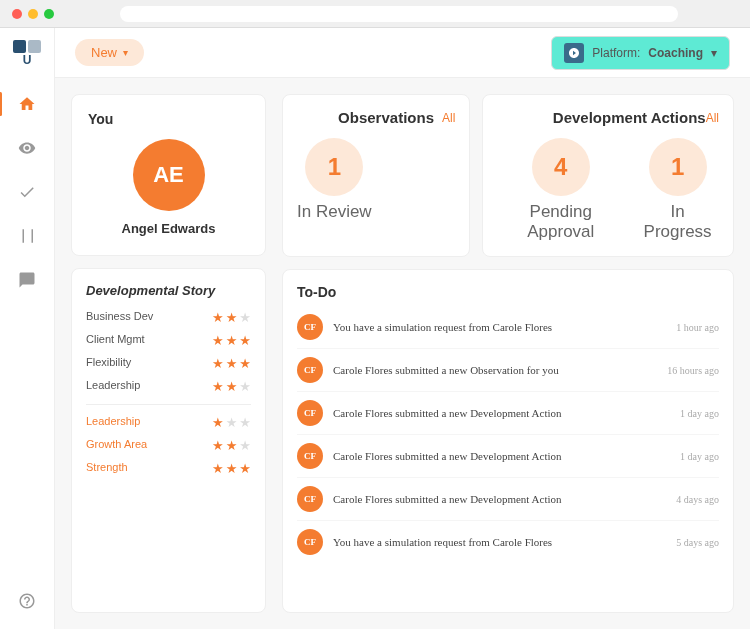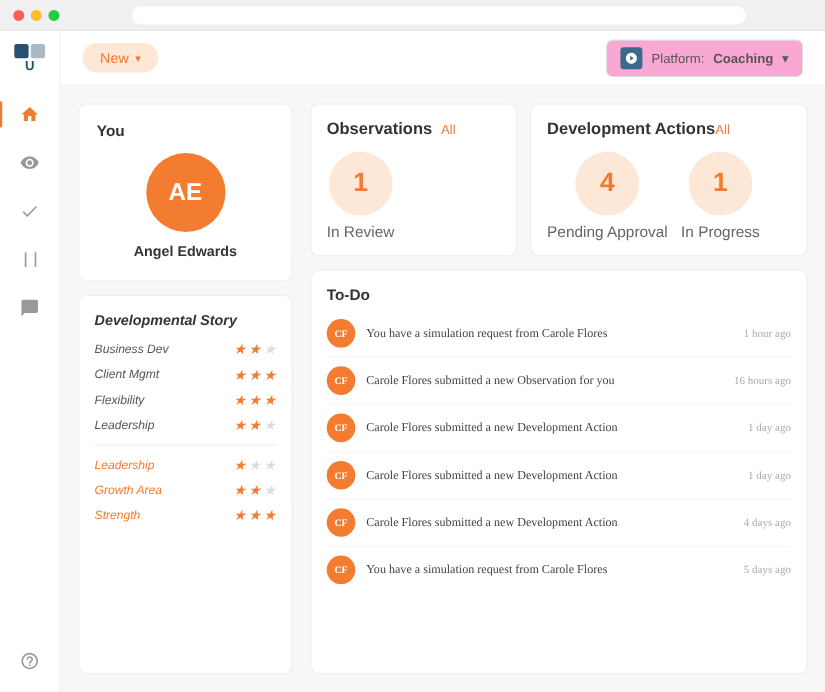--- a/index.html
+++ b/index.html
@@ -98,21 +98,21 @@
       padding: 6px 16px;
       font-size: 13px;
       cursor: pointer;
       display: flex;
       align-items: center;
       gap: 6px;
     }
     .new-btn .chevron { font-size: 10px; }
     .spacer { flex: 1; }
     .platform-selector {
-      background: #f9a8d4;
+      background: #5eead4;
       border: 1px solid #ddd;
       border-radius: 6px;
       padding: 6px 12px;
       font-size: 12px;
       color: #555;
       display: flex;
       align-items: center;
       gap: 8px;
       cursor: pointer;
     }
@@ -195,24 +195,22 @@
     }
     .dev-story-card h3 {
       font-size: 13px;
       font-weight: 700;
       color: #333;
       margin-bottom: 12px;
       font-style: italic;
     }
     .story-item {
       display: flex;
-      align-items: center;
       justify-content: space-between;
       margin-bottom: 8px;
-      font-style: italic;
     }
     .story-label {
       font-size: 11px;
       color: #555;
       width: 80px;
     }
     .stars {
       display: flex;
       gap: 2px;
     }
@@ -243,21 +241,21 @@
     .observations-panel {
       background: #fff;
       border-radius: 8px;
       border: 1px solid #eee;
       padding: 14px;
       flex: 1;
     }
     .panel-header {
       display: flex;
       align-items: center;
-      justify-content: flex-start;
+      justify-content: flex-end;
       margin-bottom: 12px;
     }
     .panel-title {
       font-size: 15px;
       font-weight: 700;
       color: #333;
       display: flex;
       align-items: center;
       gap: 8px;
     }
@@ -280,21 +278,21 @@
       background: #fde8d8;
       color: #f47c30;
       font-size: 24px;
       font-weight: bold;
       display: flex;
       align-items: center;
       justify-content: center;
       margin: 0 auto 6px;
     }
     .stat-label {
-      font-size: 14px;
+      font-size: 17px;
       color: #666;
     }
 
     
     .dev-actions-panel {
       background: #fff;
       border-radius: 8px;
       border: 1px solid #eee;
       padding: 14px;
       flex: 1.4;

